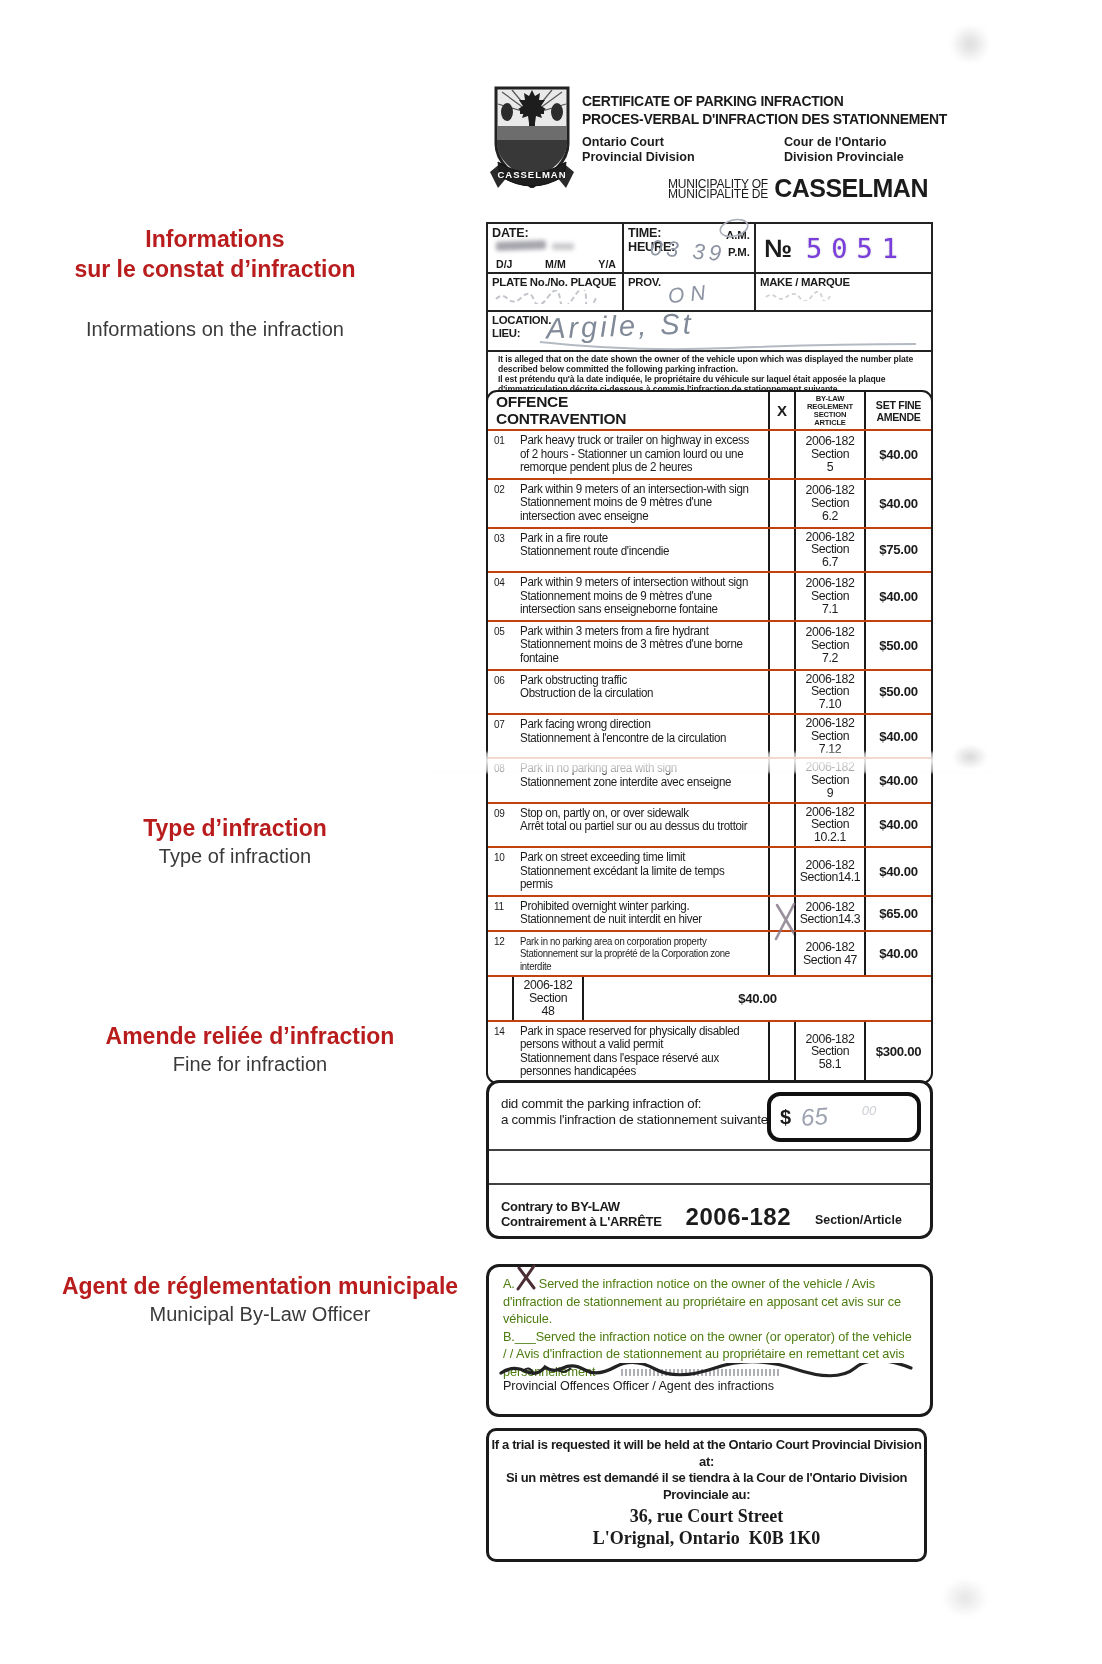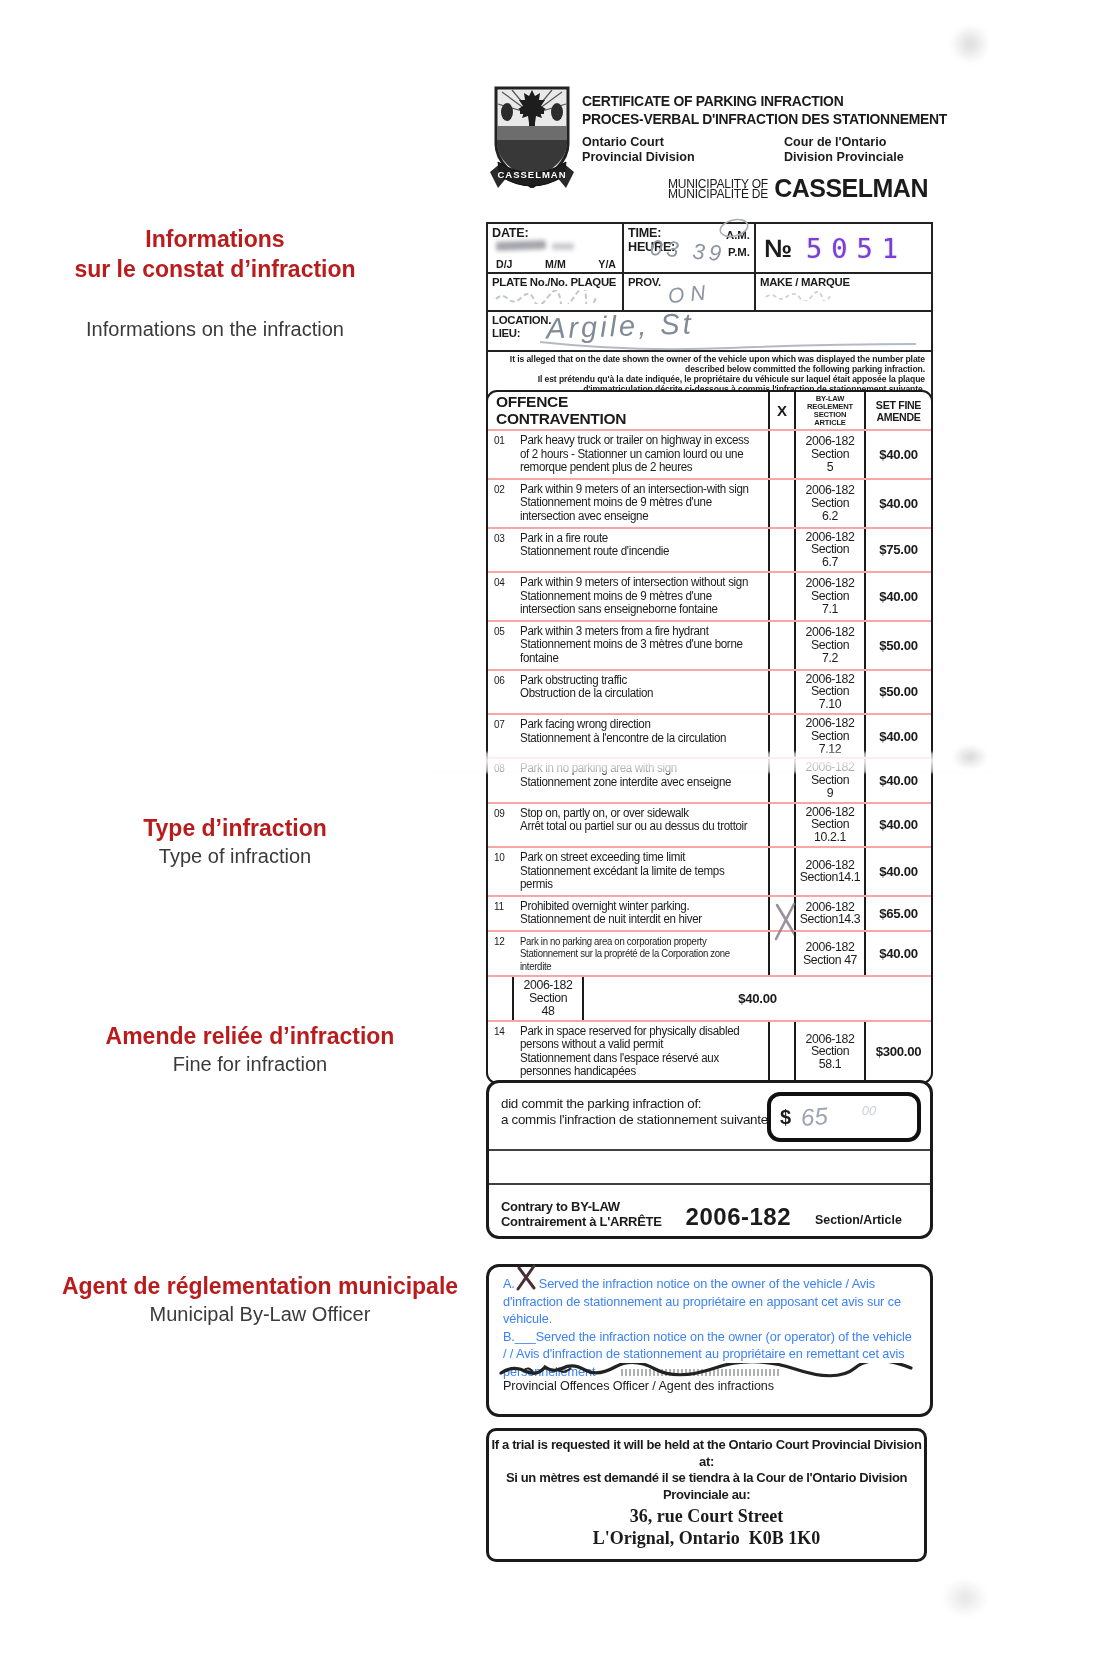--- a/index.html
+++ b/index.html
@@ -50,26 +50,26 @@
   .am-ellipse{position:absolute;right:-2px;top:-9px;}
   .no-cell{display:flex;align-items:center;gap:14px;padding-left:8px;}
   .no-sym{font-weight:700;font-size:25px;}
   .no-val{font-family:"DejaVu Sans Mono", monospace;font-size:27px;letter-spacing:9px;
           color:#6d28d9;opacity:.9;text-shadow:0 0 2px rgba(130,135,160,.6);}
   .hw-prov{position:absolute;left:44px;top:8px;font-size:21px;transform:rotate(-6deg);letter-spacing:6px;}
   .squiggle{position:absolute;opacity:.8;}
   .loc-cell{width:100%;}
   .hw-loc{position:absolute;left:58px;top:-2px;font-size:29px;letter-spacing:3px;transform:rotate(-2deg);color:#818a98;}
   .alleged{padding:3px 6px 4px 10px;font-weight:700;font-size:8.6px;line-height:9.6px;letter-spacing:-0.1px;}
-  .alleged div{margin-bottom:1px;text-align:right;}
+  .alleged div{margin-bottom:1px;}
 
   
   .offence-table{position:absolute;top:306px;left:0;width:443px;border:2px solid #1a1a1a;
                  border-radius:11px;overflow:hidden;background:#fff;}
-  .orow,.ohead{display:flex;border-bottom:2px solid #fca5a5;}
+  .orow,.ohead{display:flex;border-bottom:2px solid #c2410c;}
   .orow:last-child{border-bottom:none;}
   .ocell{border-right:2px solid #1a1a1a;box-sizing:border-box;}
   .ocell:last-child{border-right:none;}
   .c-text{width:282px;display:flex;padding:3px 2px 3px 6px;}
   .c-x{width:26px;position:relative;}
   .c-sec{width:70px;display:flex;flex-direction:column;justify-content:center;align-items:center;
          font-size:12.3px;line-height:12.8px;letter-spacing:-0.4px;padding:2px 0;}
   .c-fine{flex:1;display:flex;align-items:center;justify-content:center;font-weight:700;font-size:13.2px;letter-spacing:-0.3px;}
   .ohead{align-items:stretch;}
   .oh-title{font-weight:700;font-size:15.5px;line-height:16.5px;padding:2px 0 2px 8px;letter-spacing:-0.3px;}
@@ -98,21 +98,21 @@
   .fine-line{position:absolute;left:0;right:0;height:2px;background:#2c2c2c;opacity:.9;}
   .fl1{top:66px;} .fl2{top:100px;}
   .contrary{position:absolute;left:12px;bottom:7px;display:flex;align-items:flex-end;gap:24px;}
   .contrary-labels{font-weight:700;font-size:13px;line-height:15px;letter-spacing:-0.3px;}
   .contrary-num{font-weight:800;font-size:24px;letter-spacing:0.5px;line-height:24px;}
   .contrary-sec{font-weight:700;font-size:12.4px;line-height:18px;}
 
   
   .service-box{position:absolute;top:1180px;left:0;width:441px;height:147px;border:3px solid #1a1a1a;
                border-radius:13px;background:#fff;padding:0;}
-  .svc-inner{padding:9px 12px 0 14px;font-size:12.7px;line-height:17.6px;color:#3b82f6;letter-spacing:-0.1px;}
+  .svc-inner{padding:9px 12px 0 14px;font-size:12.7px;line-height:17.6px;color:#4d7c0f;letter-spacing:-0.1px;}
   .svc-xslot{display:inline-block;width:24px;position:relative;height:10px;}
   .svc-xslot svg{position:absolute;left:0;top:-16px;}
   .microtext{display:inline-block;width:158px;height:7px;margin-left:26px;vertical-align:middle;opacity:.55;
              background:repeating-linear-gradient(90deg,#6f7077 0 2px,transparent 2px 4px);filter:blur(.6px);}
   .signature{position:absolute;left:8px;top:96px;}
   .officer-label{position:absolute;left:14px;top:112px;font-size:12.6px;letter-spacing:-0.1px;}
 
   
   .trial-box{position:absolute;top:1344px;left:0;width:441px;border:3px solid #1a1a1a;border-radius:10px;
              text-align:center;padding:6px 2px 10px 2px;box-sizing:border-box;background:#fff;}

